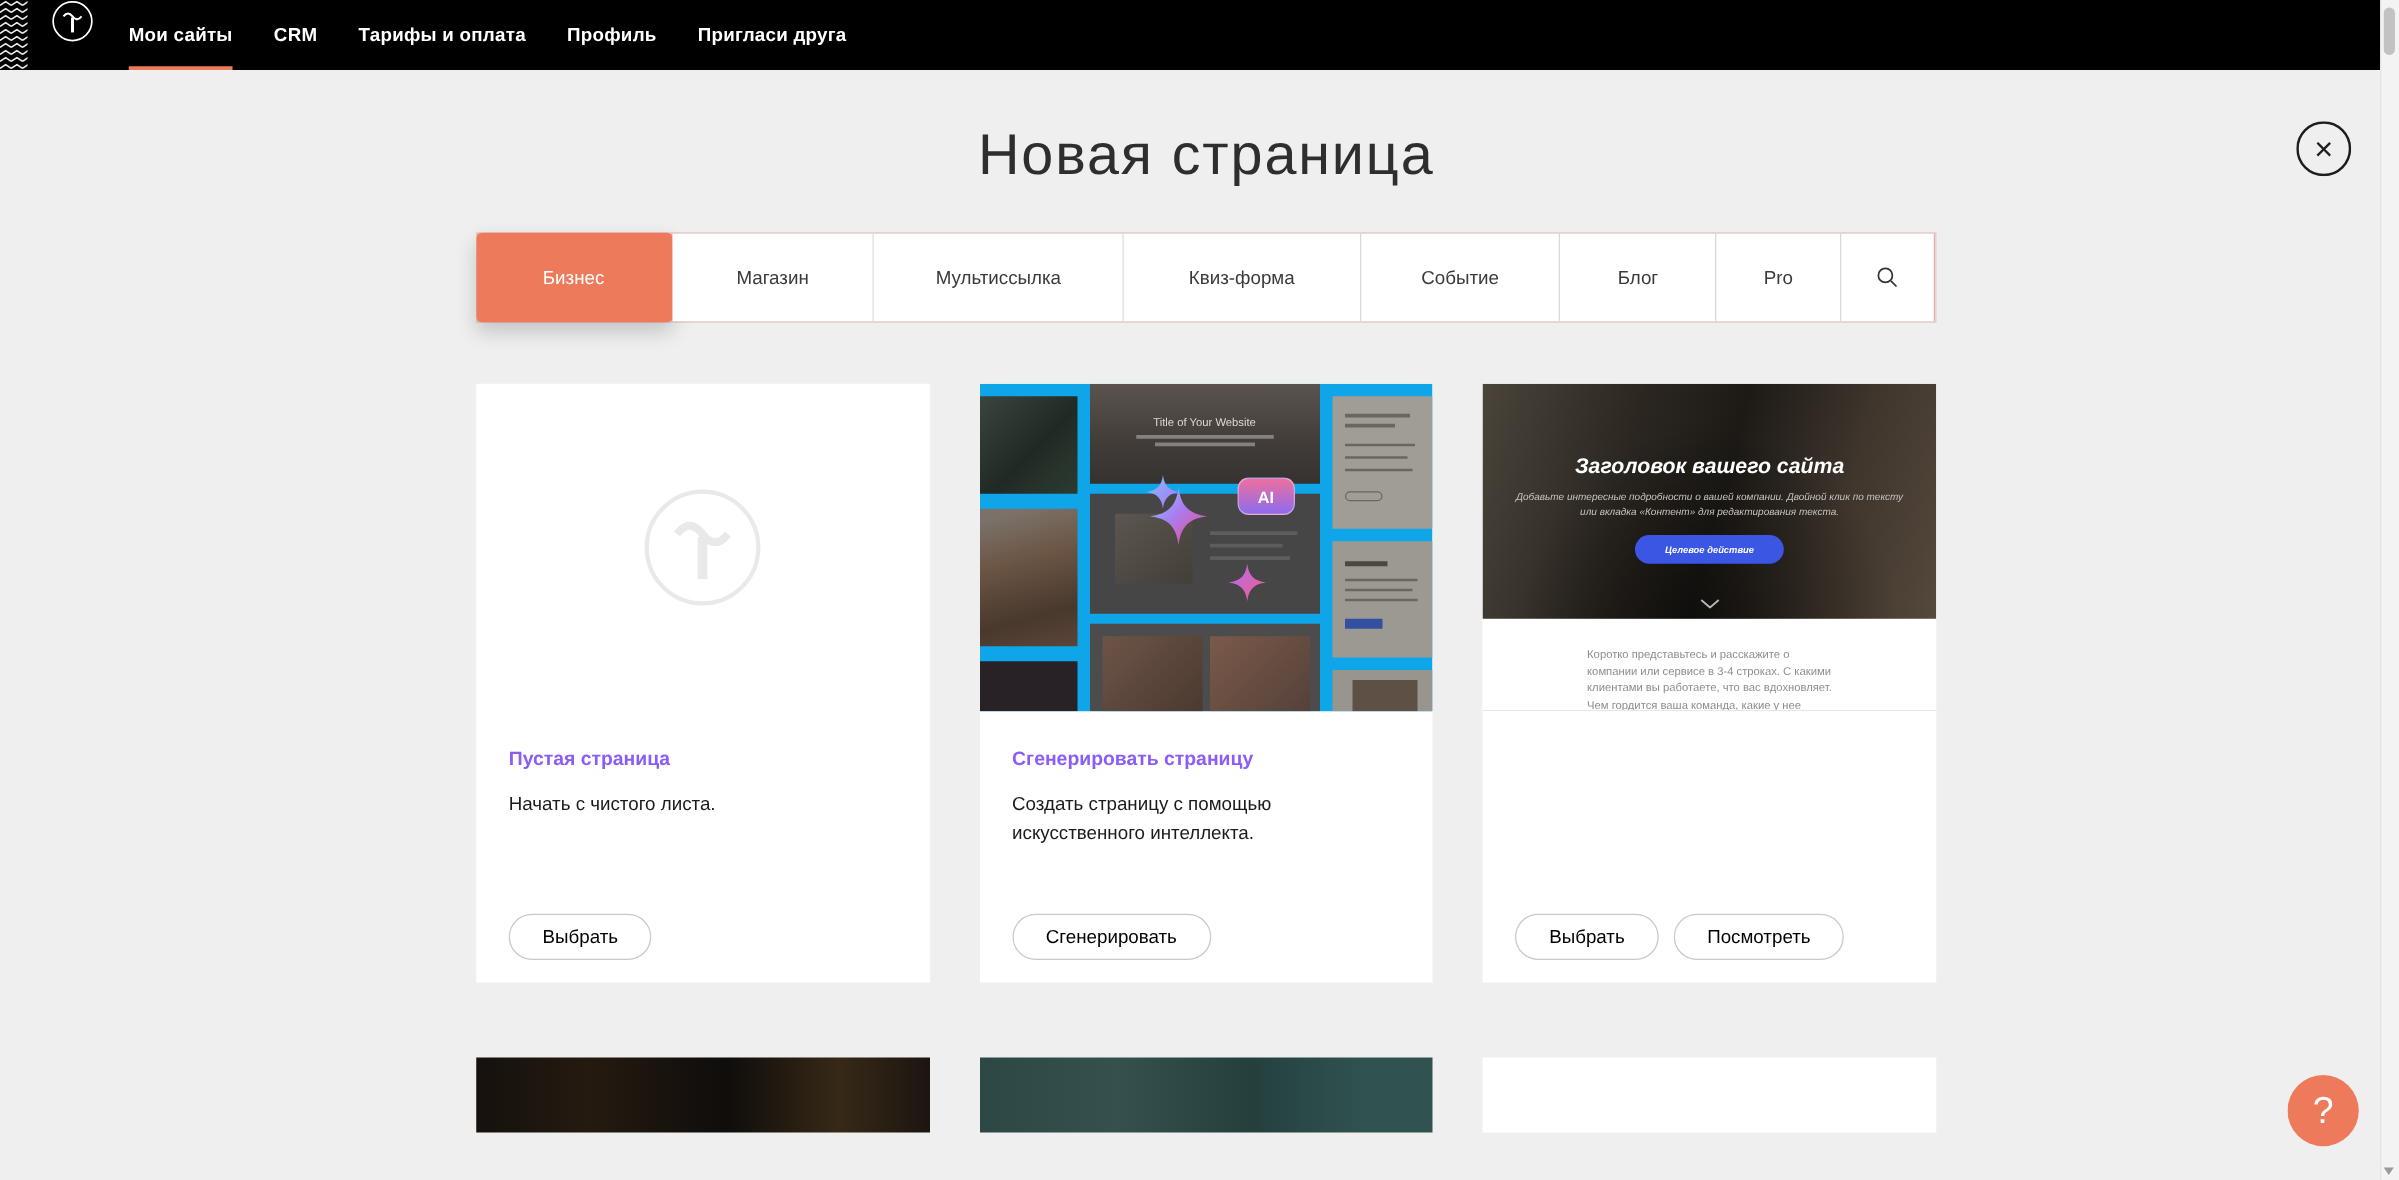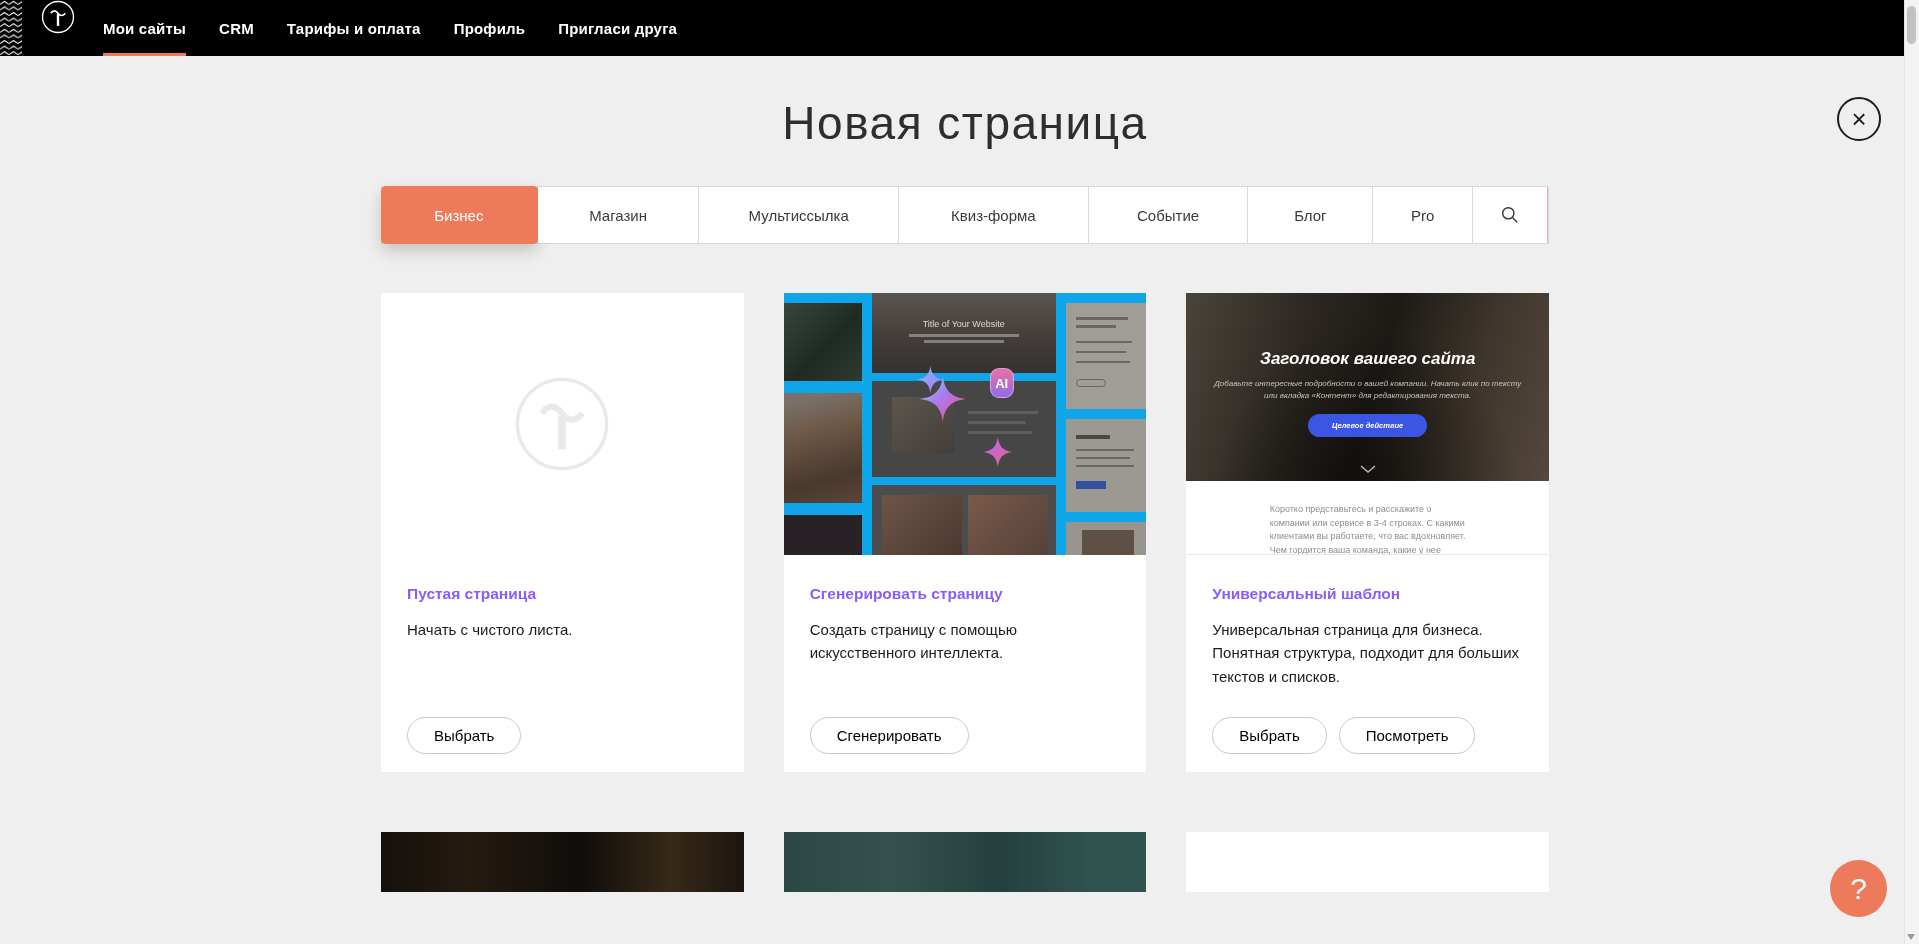--- a/index.html
+++ b/index.html
@@ -24,21 +24,21 @@
     border:2px solid #1d1d1d; color:#1d1d1d; display:flex; align-items:center; justify-content:center;
     font-size:26px; font-weight:300; background:transparent; cursor:pointer; line-height:1; }
 
   
   .content { width:1168px; margin-left:381px; }
   .page-title { margin-top:40px; text-align:center; font-size:46px; font-weight:300;
     color:#2e2e2e; letter-spacing:1.5px; }
   .page-subtitle { margin-top:28px; text-align:center; font-size:20px; font-weight:300; color:#4c4c4c; }
 
   
-  .tabs { margin-top:36px; display:flex; height:58px; background:#fca5a5;
+  .tabs { margin-top:36px; display:flex; height:72px; background:#fca5a5;
     border:1px solid #d9d9d9; }
   .tab { display:flex; align-items:center; justify-content:center; font-size:15px; color:#3a3a3a;
     border-right:1px solid #d9d9d9; cursor:pointer; background:#fff; }
   .tab:last-child { border-right:none; }
   .tab.active { background:#ee7a5c; color:#fff; border-radius:5px; margin:-1px 0 -1px -1px;
     box-shadow:0 7px 16px rgba(0,0,0,.18); border-right-color:transparent; }
   .t0{width:13.44%}.t1{width:13.87%}.t2{width:17.12%}.t3{width:16.27%}
   .t4{width:13.70%}.t5{width:10.70%}.t6{width:8.56%}.t7{width:6.34%}
 
   
@@ -72,21 +72,21 @@
   .tc3 { left:88px; top:192px; width:184px; height:70px; background:#4c4c4c; }
   .tc3 .p1,.tc3 .p2 { position:absolute; top:10px; width:80px; height:60px; }
   .tc3 .p1 { left:10px;  background:linear-gradient(135deg,#6d5448,#4b392f); }
   .tc3 .p2 { left:96px;  background:linear-gradient(135deg,#7a5a49,#55413a); }
   .tr1 { left:282px; top:10px;  width:81px; height:106px; background:#a09d96; }
   .tr2 { left:282px; top:126px; width:81px; height:93px;  background:#9c9993; }
   .tr3 { left:282px; top:229px; width:81px; height:33px;  background:#98958e; }
   .r-line { position:absolute; left:10px; height:3px; background:#6a675f; }
   .r-btn  { position:absolute; left:10px; width:30px; height:8px; background:#32509f; }
   .sparkles { position:absolute; left:0; top:0; width:100%; height:100%; }
-  .ai-badge { position:absolute; left:206px; top:75px; width:24px; height:30px; border-radius:9px;
+  .ai-badge { position:absolute; left:206px; top:75px; width:46px; height:30px; border-radius:9px;
     background:linear-gradient(180deg,#ee6f9e,#8d6cee); border:1px solid rgba(255,255,255,.4);
     color:#fff; font-size:13px; font-weight:700; display:flex; align-items:center; justify-content:center; }
 
   
   .hero { position:relative; height:188px; text-align:center; overflow:hidden;
     background:linear-gradient(105deg,#4a443b 0%,#2b2620 32%,#1d1a16 52%,#3e352c 76%,#55483c 100%);font-style:italic; }
   .hero::after { content:""; position:absolute; inset:0;
     background:radial-gradient(ellipse at 50% 115%, rgba(0,0,0,.55), transparent 60%); }
   .hero-title { position:relative; margin-top:56px; color:#fff; font-size:17px; font-weight:700; z-index:2; }
   .hero-sub { position:relative; margin:9px auto 0; width:86%; color:#c6c4c0; font-size:8px; line-height:1.55; z-index:2; }
@@ -254,34 +254,30 @@
       </div>
       <div class="card-actions">
         <button class="pill">Сгенерировать</button>
       </div>
     </div>
 
     <div class="card">
       <div class="preview">
         <div class="hero">
           <div class="hero-title">Заголовок вашего сайта</div>
-          <div class="hero-sub">Добавьте интересные подробности о вашей компании. Начать клик по тексту или вкладка «Контент» для редактирования текста.</div>
+          <div class="hero-sub">Добавьте интересные подробности о вашей компании. Двойной клик по тексту или вкладка «Контент» для редактирования текста.</div>
           <span class="hero-btn">Целевое действие</span>
           <svg class="hero-chevron" width="16" height="8" viewBox="0 0 16 8">
             <polyline points="1,1 8,7 15,1" fill="none" stroke="#b9b9b9" stroke-width="1.4"></polyline>
           </svg>
         </div>
         <div class="tpl-white">
           <div class="tpl-body-text">Коротко представьтесь и расскажите о компании или сервисе в 3-4 строках. С какими клиентами вы работаете, что вас вдохновляет. Чем гордится ваша команда, какие у нее ценности и мотивация.</div>
         </div>
       </div>
-      <div class="card-body">
-        <div class="card-title">Универсальный шаблон</div>
-        <div class="card-desc">Универсальная страница для бизнеса. Понятная структура, подходит для больших текстов и списков.</div>
-      </div>
       <div class="card-actions">
         <button class="pill">Выбрать</button>
         <button class="pill">Посмотреть</button>
       </div>
     </div>
   </div>
 
   <div class="grid2">
     <div class="sliver sv1"></div>
     <div class="sliver sv2"></div>

